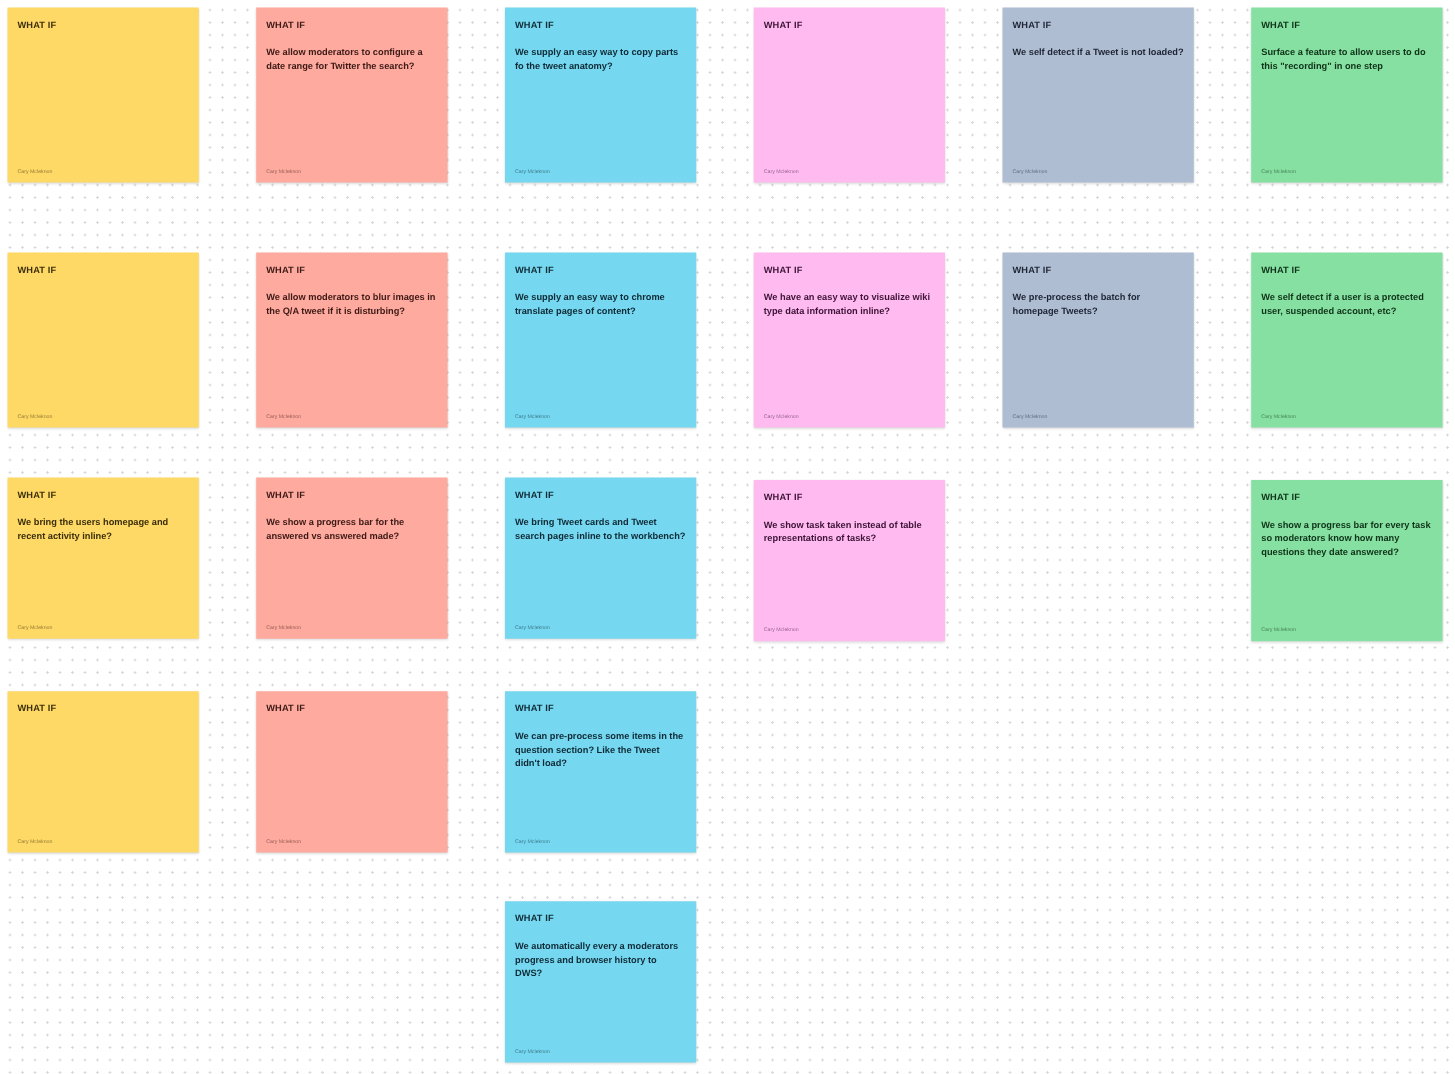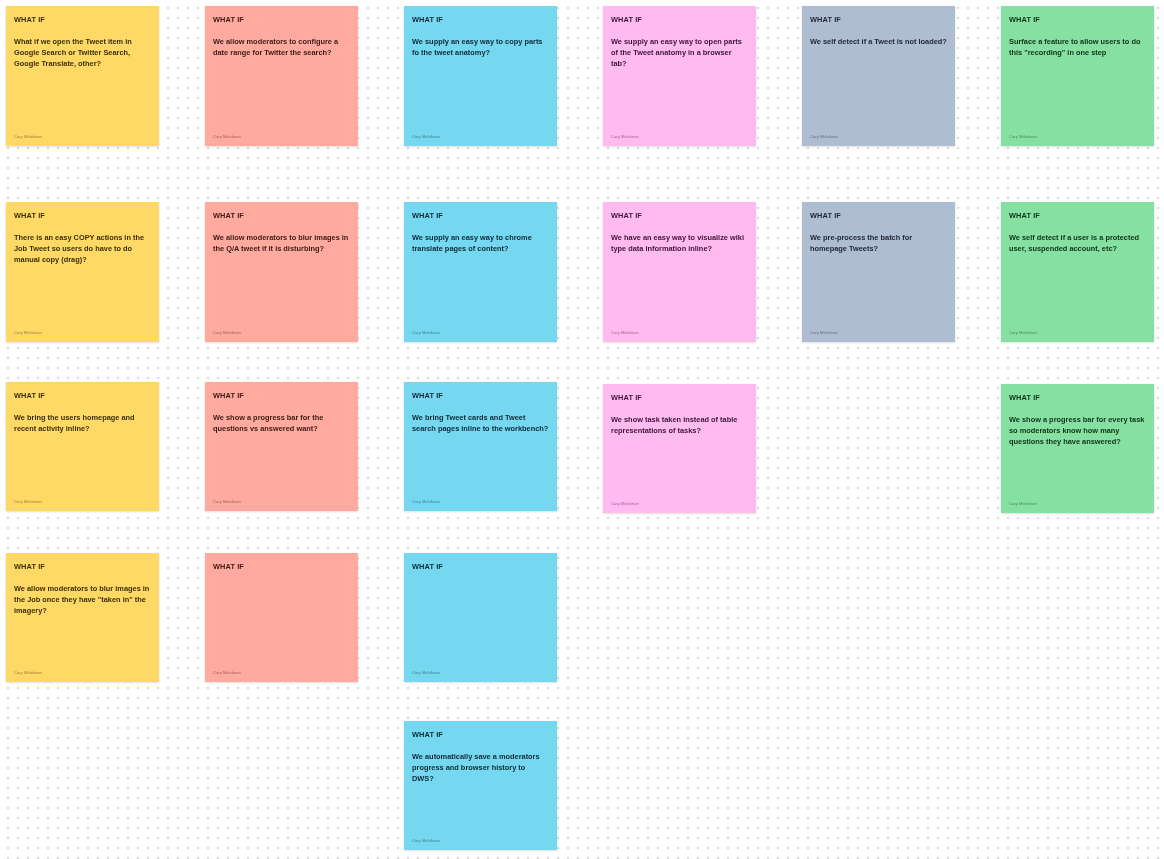--- a/index.html
+++ b/index.html
@@ -57,52 +57,49 @@
     .gray   { background: #afbdd3; color: #1e2534; }
     .green  { background: #86e0a1; color: #0f3319; }
   </style>
 </head>
 <body>
 
 <div class="canvas">
 
   <div class="sticky yellow" style="left:6px;top:6px;height:140px;">
     <div class="heading">WHAT IF</div>
-    <div class="body">What if we open the Tweet item in Google Search or Twitter Search, Google Translate, other?</div>
     <div class="author">Cary Mcleknon</div>
   </div>
   <div class="sticky salmon" style="left:205px;top:6px;height:140px;">
     <div class="heading">WHAT IF</div>
     <div class="body">We allow moderators to configure a date range for Twitter the search?</div>
     <div class="author">Cary Mcleknon</div>
   </div>
   <div class="sticky blue" style="left:404px;top:6px;height:140px;">
     <div class="heading">WHAT IF</div>
     <div class="body">We supply an easy way to copy parts fo the tweet anatomy?</div>
     <div class="author">Cary Mcleknon</div>
   </div>
   <div class="sticky pink" style="left:603px;top:6px;height:140px;">
     <div class="heading">WHAT IF</div>
-    <div class="body">We supply an easy way to open parts of the Tweet anatomy in a browser tab?</div>
     <div class="author">Cary Mcleknon</div>
   </div>
   <div class="sticky gray" style="left:802px;top:6px;height:140px;">
     <div class="heading">WHAT IF</div>
     <div class="body">We self detect if a Tweet is not loaded?</div>
     <div class="author">Cary Mcleknon</div>
   </div>
   <div class="sticky green" style="left:1001px;top:6px;height:140px;">
     <div class="heading">WHAT IF</div>
     <div class="body">Surface a feature to allow users to do this "recording" in one step</div>
     <div class="author">Cary Mcleknon</div>
   </div>
 
   <div class="sticky yellow" style="left:6px;top:202px;height:140px;">
     <div class="heading">WHAT IF</div>
-    <div class="body">There is an easy COPY actions in the Job Tweet so users do have to do manual copy (drag)?</div>
     <div class="author">Cary Mcleknon</div>
   </div>
   <div class="sticky salmon" style="left:205px;top:202px;height:140px;">
     <div class="heading">WHAT IF</div>
     <div class="body">We allow moderators to blur images in the Q/A tweet if it is disturbing?</div>
     <div class="author">Cary Mcleknon</div>
   </div>
   <div class="sticky blue" style="left:404px;top:202px;height:140px;">
     <div class="heading">WHAT IF</div>
     <div class="body">We supply an easy way to chrome translate pages of content?</div>
@@ -124,52 +121,52 @@
     <div class="author">Cary Mcleknon</div>
   </div>
 
   <div class="sticky yellow" style="left:6px;top:382px;height:129px;">
     <div class="heading">WHAT IF</div>
     <div class="body">We bring the users homepage and recent activity inline?</div>
     <div class="author">Cary Mcleknon</div>
   </div>
   <div class="sticky salmon" style="left:205px;top:382px;height:129px;">
     <div class="heading">WHAT IF</div>
-    <div class="body">We show a progress bar for the questions vs answered want?</div>
+    <div class="body">We show a progress bar for the answered vs answered made?</div>
     <div class="author">Cary Mcleknon</div>
   </div>
   <div class="sticky blue" style="left:404px;top:382px;height:129px;">
     <div class="heading">WHAT IF</div>
     <div class="body">We bring Tweet cards and Tweet search pages inline to the workbench?</div>
     <div class="author">Cary Mcleknon</div>
   </div>
   <div class="sticky pink" style="left:603px;top:384px;height:129px;">
     <div class="heading">WHAT IF</div>
     <div class="body">We show task taken instead of table representations of tasks?</div>
     <div class="author">Cary Mcleknon</div>
   </div>
   <div class="sticky green" style="left:1001px;top:384px;height:129px;">
     <div class="heading">WHAT IF</div>
-    <div class="body">We show a progress bar for every task so moderators know how many questions they have answered?</div>
+    <div class="body">We show a progress bar for every task so moderators know how many questions they date answered?</div>
     <div class="author">Cary Mcleknon</div>
   </div>
 
   <div class="sticky yellow" style="left:6px;top:553px;height:129px;">
     <div class="heading">WHAT IF</div>
-    <div class="body">We allow moderators to blur images in the Job once they have "taken in" the imagery?</div>
     <div class="author">Cary Mcleknon</div>
   </div>
   <div class="sticky salmon" style="left:205px;top:553px;height:129px;">
     <div class="heading">WHAT IF</div>
     <div class="author">Cary Mcleknon</div>
   </div>
   <div class="sticky blue" style="left:404px;top:553px;height:129px;">
     <div class="heading">WHAT IF</div>
+    <div class="body">We can pre-process some items in the question section? Like the Tweet didn't load?</div>
     <div class="author">Cary Mcleknon</div>
   </div>
 
   <div class="sticky blue" style="left:404px;top:721px;height:129px;">
     <div class="heading">WHAT IF</div>
-    <div class="body">We automatically save a moderators progress and browser history to DWS?</div>
+    <div class="body">We automatically every a moderators progress and browser history to DWS?</div>
     <div class="author">Cary Mcleknon</div>
   </div>
 
 </div>
 
 </body></html>

